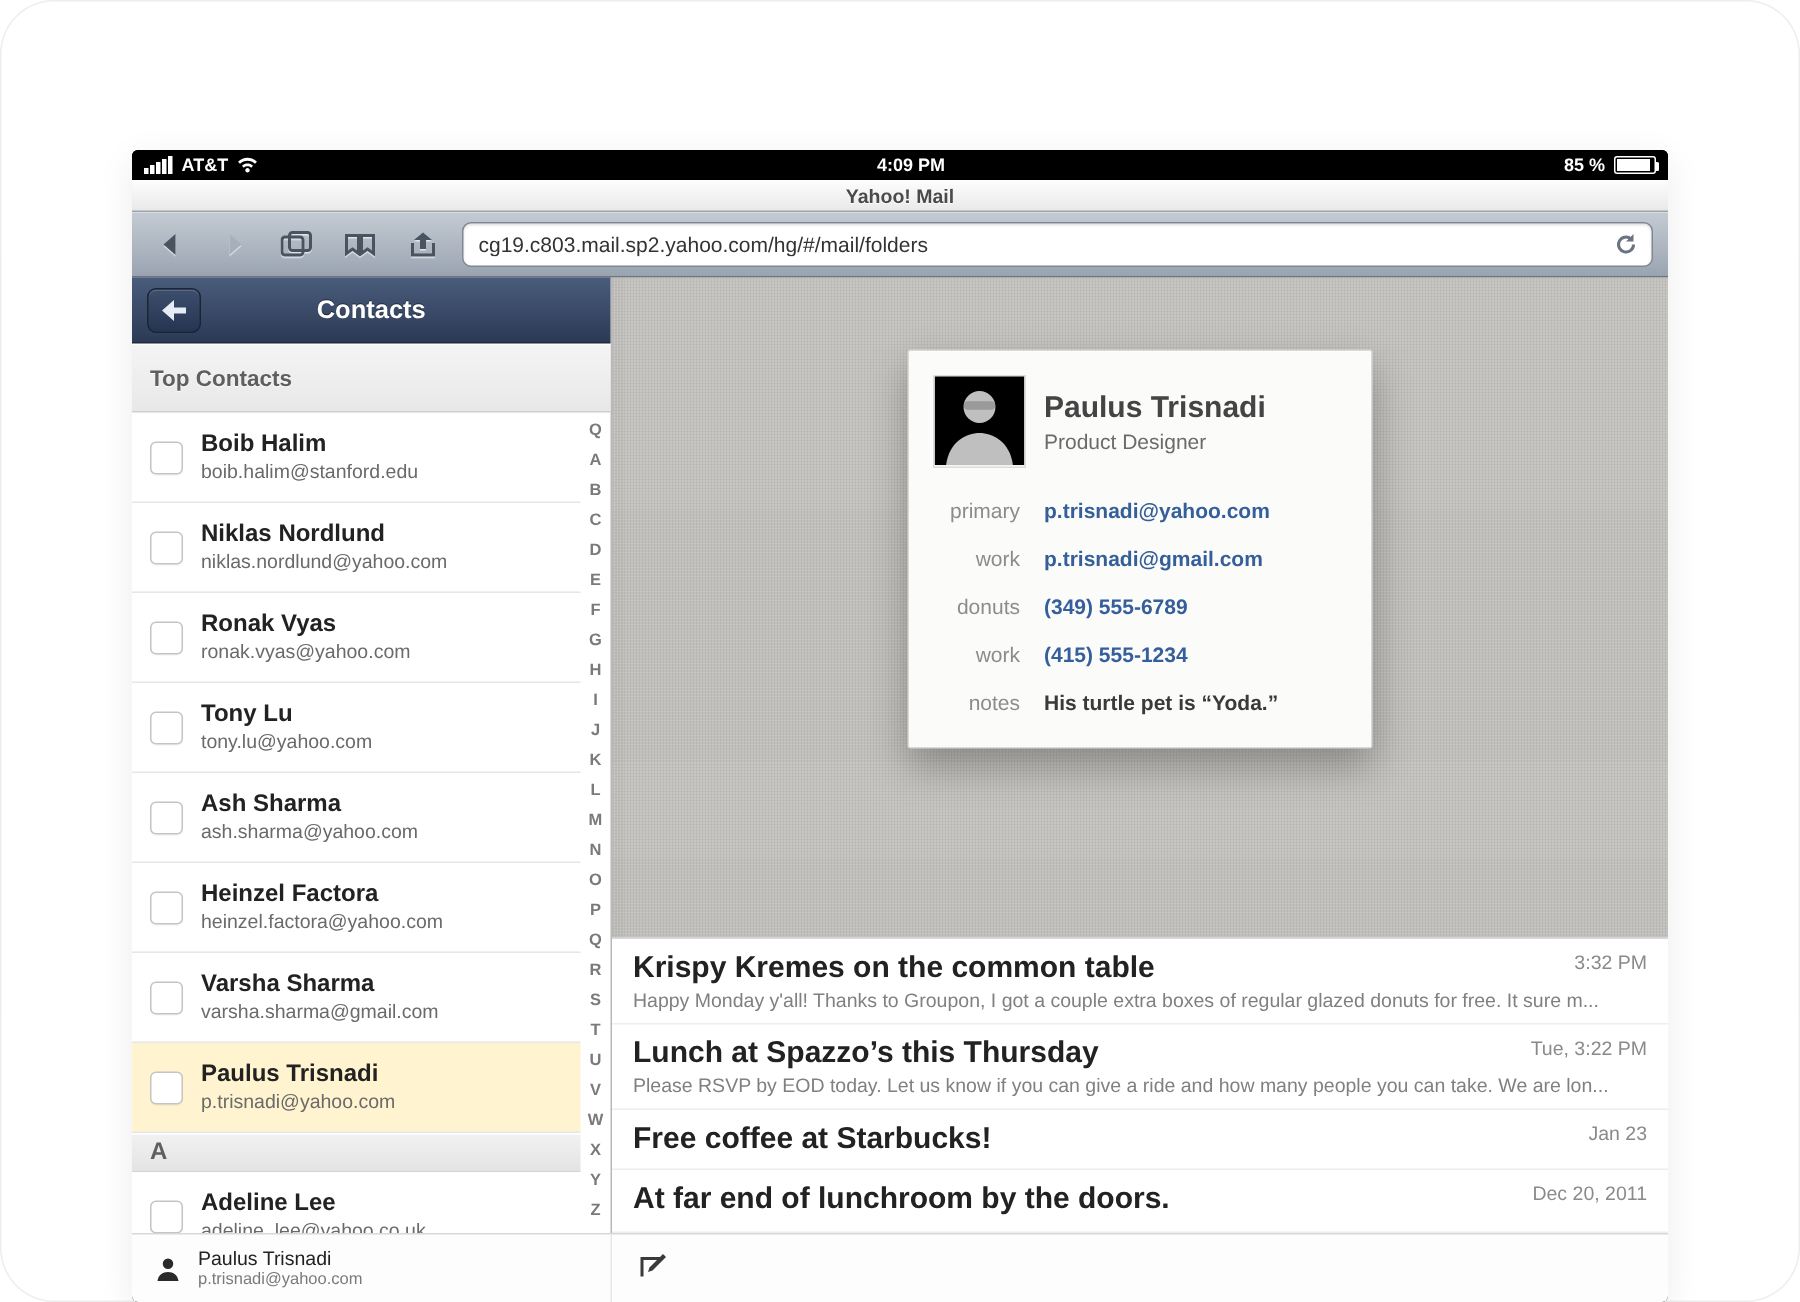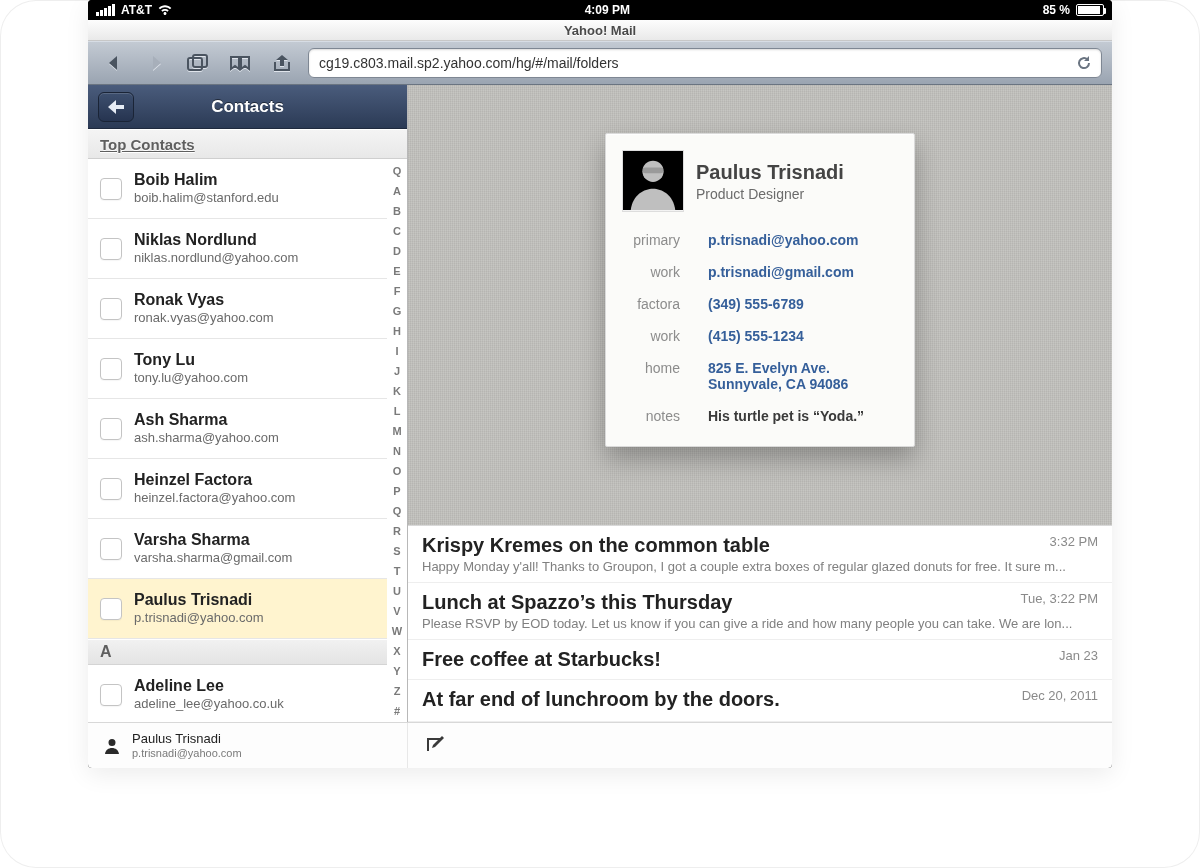--- a/index.html
+++ b/index.html
@@ -1,19 +1,19 @@
 <!DOCTYPE html>
 <html><head>
 <meta charset="utf-8">
 <style>
   * { box-sizing: border-box; margin: 0; padding: 0; }
   html, body { width: 1200px; height: 868px; font-family: "Helvetica Neue", Helvetica, Arial, sans-serif; background:#fff;}
   .device-frame {
     width: 1200px; height: 868px; background:#fff; border-radius: 36px;
-    display:flex; align-items:flex-start; justify-content:center; position:relative;
+    display:flex; align-items:flex-end; justify-content:center; position:relative;
     box-shadow: inset 0 0 0 1px #eee;
   }
   .screen {
     width: 1024px; height: 768px; background:#000; border-radius:4px; overflow:hidden;
     display:flex; flex-direction:column; position:relative;
     box-shadow: 0 6px 24px rgba(0,0,0,.08);
   }
   
   .statusbar {
     height:20px; background:#000; color:#fff; font-size:12px; font-weight:600;
@@ -68,24 +68,23 @@
     color:#fff; display:flex; align-items:center; justify-content:center; position:relative;
     font-size:17px; font-weight:700; text-shadow:0 -1px 0 rgba(0,0,0,.5);
   }
   .nav-back{
     position:absolute; left:10px; top:7px; width:36px; height:30px;
     background:linear-gradient(#3d4f6e,#263450); border:1px solid #1a2436; border-radius:6px;
     display:flex; align-items:center; justify-content:center;
     box-shadow:inset 0 1px 0 rgba(255,255,255,.15);
   }
   .section-header{
-    height:30px; background:linear-gradient(#f4f4f4,#e8e8e8); border-top:1px solid #fff; border-bottom:1px solid #cfcfcf;
+    height:46px; background:linear-gradient(#f4f4f4,#e8e8e8); border-top:1px solid #fff; border-bottom:1px solid #cfcfcf;
     color:#5f5f5f; font-weight:700; font-size:15px; display:flex; align-items:center; padding:0 12px;
     text-shadow:0 1px 0 #fff;
-    text-decoration:underline;
   }
   .contacts-scroll{ flex:1; overflow:hidden; position:relative;}
   .contacts-inner{ position:absolute; inset:0; overflow-y:auto; padding-right:20px;}
   .contact-row{
     display:flex; align-items:center; gap:12px; height:60px; padding:0 12px;
     border-bottom:1px solid #e6e6e6; background:#fff;
   }
   .contact-row.selected{ background:#fff4cf;}
   .chk{
     width:22px; height:22px; border:1px solid #c4c4c4; border-radius:4px; background:#fff;
@@ -118,21 +117,21 @@
     padding:16px 16px 14px 16px;
   }
   .card-head{ display:flex; gap:12px; align-items:center; margin-bottom:12px;}
   .avatar{
     width:62px; height:62px; border:1px solid #ddd; background:linear-gradient(#e7e7e7,#f3f3f3);
     display:flex; align-items:flex-end; justify-content:center; overflow:hidden;
   }
   .avatar svg{ display:block;}
   .card-name{ font-size:20px; font-weight:700; color:#444;}
   .card-role{ font-size:14px; color:#6b6b6b; margin-top:2px;}
-  .card-row{ display:flex; gap:28px; padding:8px 0; font-size:14px;}
+  .card-row{ display:flex; gap:16px; padding:8px 0; font-size:14px;}
   .card-row .lab{ width:58px; text-align:right; color:#8c8c8c;}
   .card-row .val{ flex:1; color:#355f9a; font-weight:600;}
   .card-row .val.plain{ color:#3a3a3a; font-weight:600;}
   .email-list{ border-top:1px solid #d8d8d8; background:#fff;}
   .email-row{
     padding:8px 14px; border-bottom:1px solid #eee; position:relative;
   }
   .email-row .subj{ font-size:20px; font-weight:700; color:#222;}
   .email-row .time{ position:absolute; right:14px; top:8px; font-size:13px; color:#8a8a8a;}
   .email-row .prev{ font-size:13px; color:#808080; margin-top:2px; white-space:nowrap; overflow:hidden; text-overflow:ellipsis;}
@@ -361,30 +360,26 @@
             </div>
             <div class="card-row">
                 <div class="lab">primary</div>
                 <div class="val">p.trisnadi@yahoo.com</div>
               </div>
             <div class="card-row">
                 <div class="lab">work</div>
                 <div class="val">p.trisnadi@gmail.com</div>
               </div>
             <div class="card-row">
-                <div class="lab">factora</div>
+                <div class="lab">donuts</div>
                 <div class="val">(349) 555-6789</div>
               </div>
             <div class="card-row">
                 <div class="lab">work</div>
                 <div class="val">(415) 555-1234</div>
-              </div>
-            <div class="card-row">
-                <div class="lab">home</div>
-                <div class="val"><span>825 E. Evelyn Ave.</span><br><span>Sunnyvale, CA 94086</span></div>
               </div>
             <div class="card-row">
                 <div class="lab">notes</div>
                 <div class="val plain">His turtle pet is “Yoda.”</div>
               </div>
           </div>
         </div>
 
         <div class="email-list" id="email-list">
             <div class="email-row">

